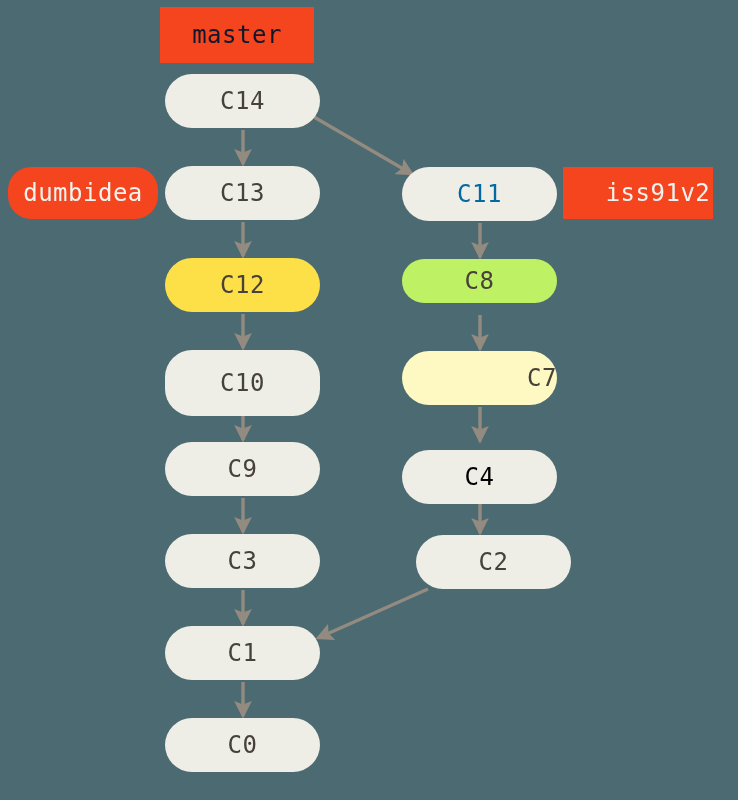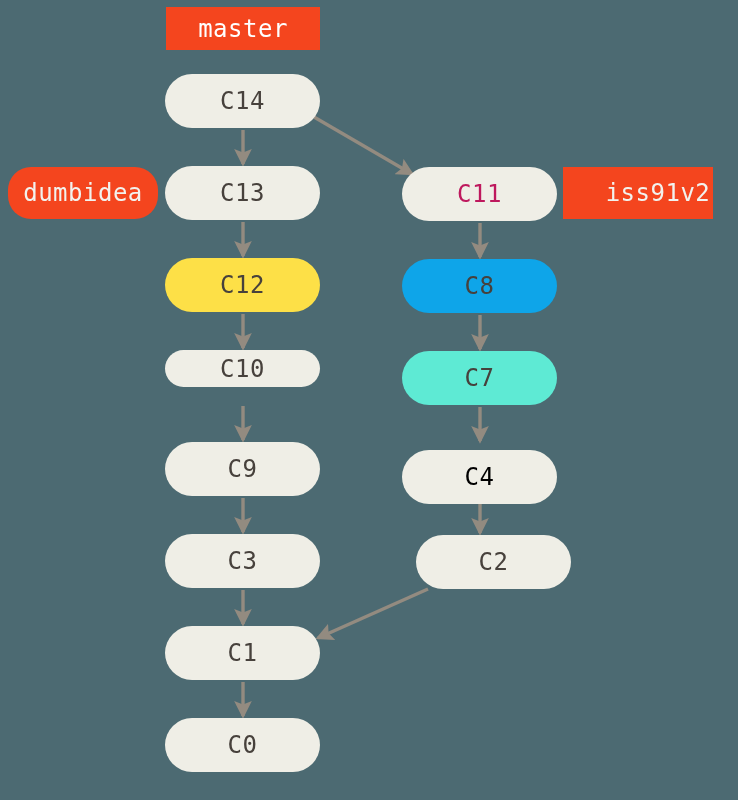--- a/index.html
+++ b/index.html
@@ -80,53 +80,53 @@
   <div id="nodes-group">
       <div class="commit-node" style="left: 165px; top: 74px; width: 155px; height: 54px; background: rgb(239, 238, 230); color: rgb(71, 65, 60);">
         <span>C14</span>
       </div>
       <div class="commit-node" style="left: 165px; top: 166px; width: 155px; height: 54px; background: rgb(239, 238, 230); color: rgb(71, 65, 60);">
         <span>C13</span>
       </div>
       <div class="commit-node" style="left: 165px; top: 258px; width: 155px; height: 54px; background: #fde047; color: rgb(71, 65, 60);">
         <span>C12</span>
       </div>
-      <div class="commit-node" style="left: 165px; top: 350px; width: 155px; height: 37px; background: rgb(239, 238, 230); color: rgb(71, 65, 60);">
+      <div class="commit-node" style="left: 165px; top: 350px; width: 155px; height: 66px; background: rgb(239, 238, 230); color: rgb(71, 65, 60);">
         <span>C10</span>
       </div>
       <div class="commit-node" style="left: 165px; top: 442px; width: 155px; height: 54px; background: rgb(239, 238, 230); color: rgb(71, 65, 60);">
         <span>C9</span>
       </div>
       <div class="commit-node" style="left: 165px; top: 534px; width: 155px; height: 54px; background: rgb(239, 238, 230); color: rgb(71, 65, 60); text-align: center;">
         <span>C3</span>
       </div>
       <div class="commit-node" style="left: 165px; top: 626px; width: 155px; height: 54px; background: rgb(239, 238, 230); color: rgb(71, 65, 60);">
         <span>C1</span>
       </div>
       <div class="commit-node" style="left: 165px; top: 718px; width: 155px; height: 54px; background: rgb(239, 238, 230); color: rgb(71, 65, 60);">
         <span>C0</span>
       </div>
-      <div class="commit-node" style="left: 402px; top: 167px; width: 155px; height: 54px; background: rgb(239, 238, 230); color: #be185d;">
+      <div class="commit-node" style="left: 402px; top: 167px; width: 155px; height: 54px; background: rgb(239, 238, 230); color: #0369a1;">
         <span>C11</span>
       </div>
-      <div class="commit-node" style="left: 402px; top: 259px; width: 155px; height: 54px; background: #0ea5e9; color: rgb(71, 65, 60); justify-content: center;">
+      <div class="commit-node" style="left: 402px; top: 259px; width: 155px; height: 44px; background: #bef264; color: rgb(71, 65, 60); justify-content: center;">
         <span>C8</span>
       </div>
-      <div class="commit-node" style="left: 402px; top: 351px; width: 155px; height: 54px; background: #5eead4; color: rgb(71, 65, 60);">
+      <div class="commit-node" style="left: 402px; top: 351px; width: 155px; height: 54px; background: #fef9c3; color: rgb(71, 65, 60); justify-content: flex-end;">
         <span>C7</span>
       </div>
       <div class="commit-node" style="left: 402px; top: 443px; width: 155px; height: 54px; background: rgb(239, 238, 230); color: #000000; margin-top: 7px;">
         <span>C4</span>
       </div>
       <div class="commit-node" style="left: 416px; top: 535px; width: 155px; height: 54px; background: rgb(239, 238, 230); color: rgb(71, 65, 60);">
         <span>C2</span>
       </div>
     </div>
   <div id="labels-group">
-      <div class="branch-label" style="left: 166px; top: 7px; width: 154px; height: 43px; background: rgb(244, 69, 30); color: #ffffff;">
+      <div class="branch-label" style="left: 160px; top: 7px; width: 154px; height: 56px; background: rgb(244, 69, 30); color: #0f172a;">
         <span>master</span>
       </div>
       <div class="branch-label" style="left: 8px; top: 167px; width: 150px; height: 52px; background: rgb(244, 69, 30); color: rgb(242, 242, 238); border-radius: 23px;">
         <span>dumbidea</span>
       </div>
       <div class="branch-label" style="left: 563px; top: 167px; width: 150px; height: 52px; background: rgb(244, 69, 30); color: rgb(242, 242, 238); padding-left: 40px;">
         <span>iss91v2</span>
       </div>
     </div>
 

